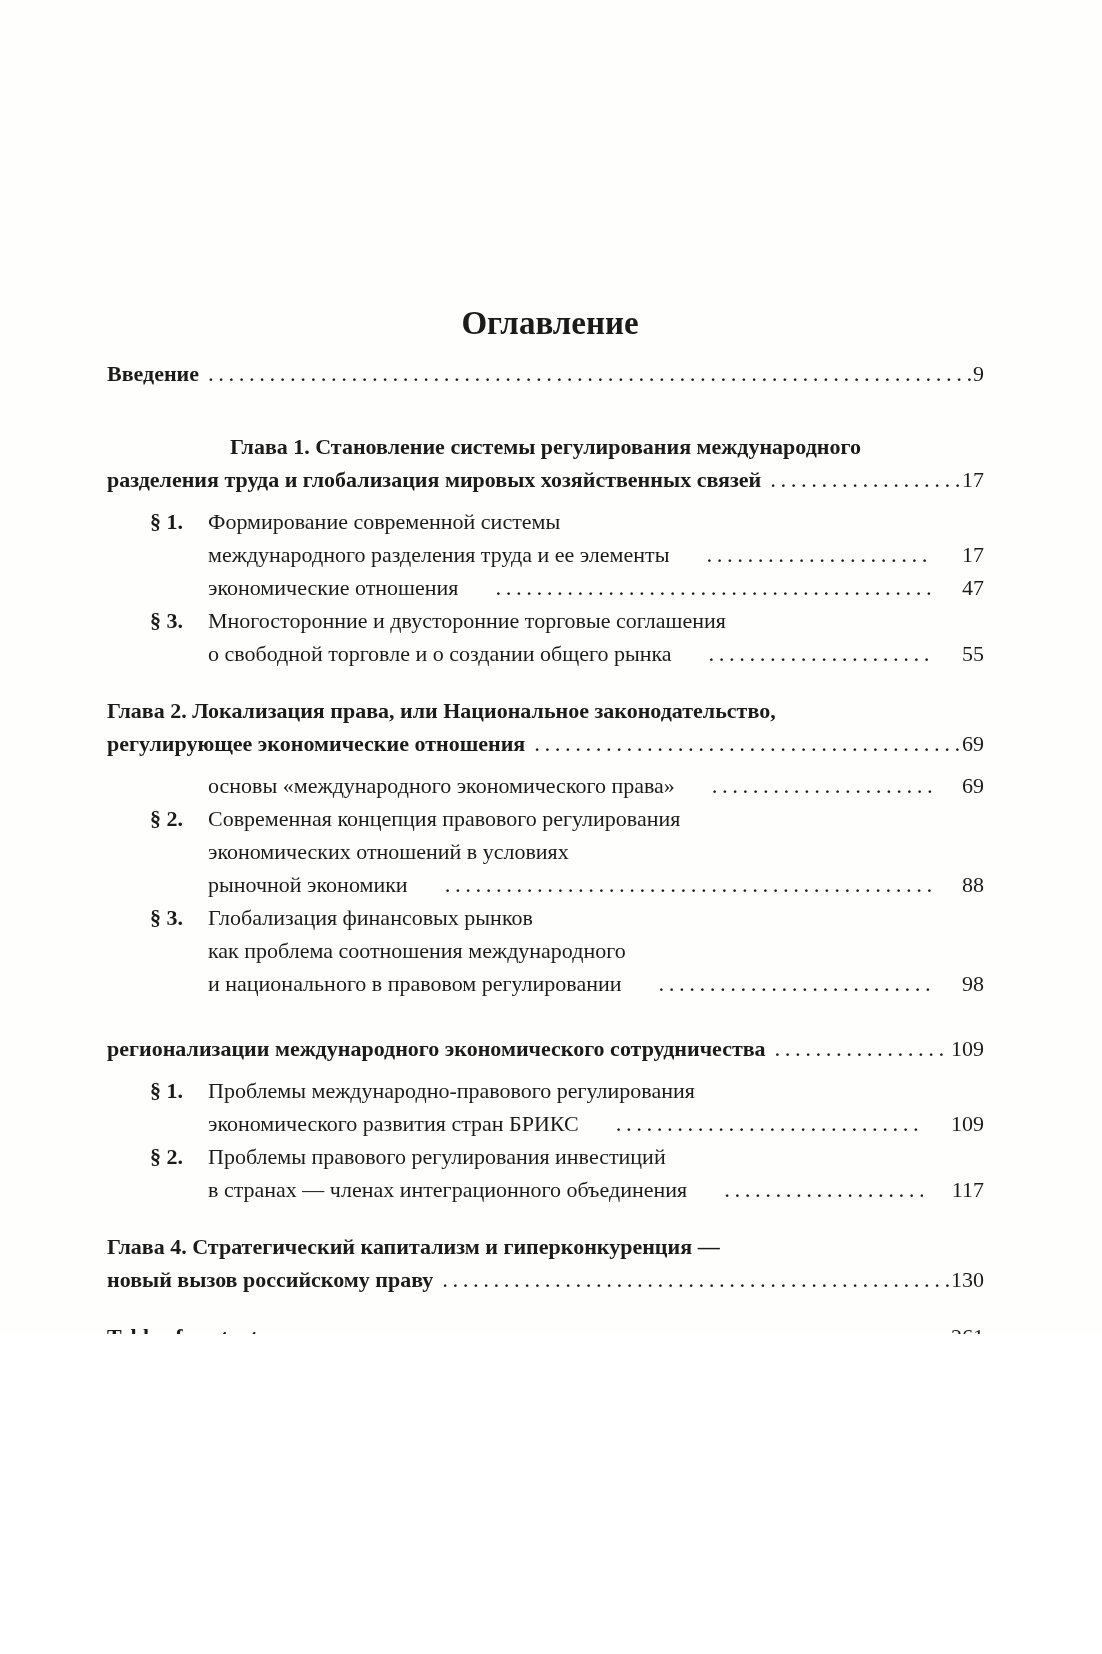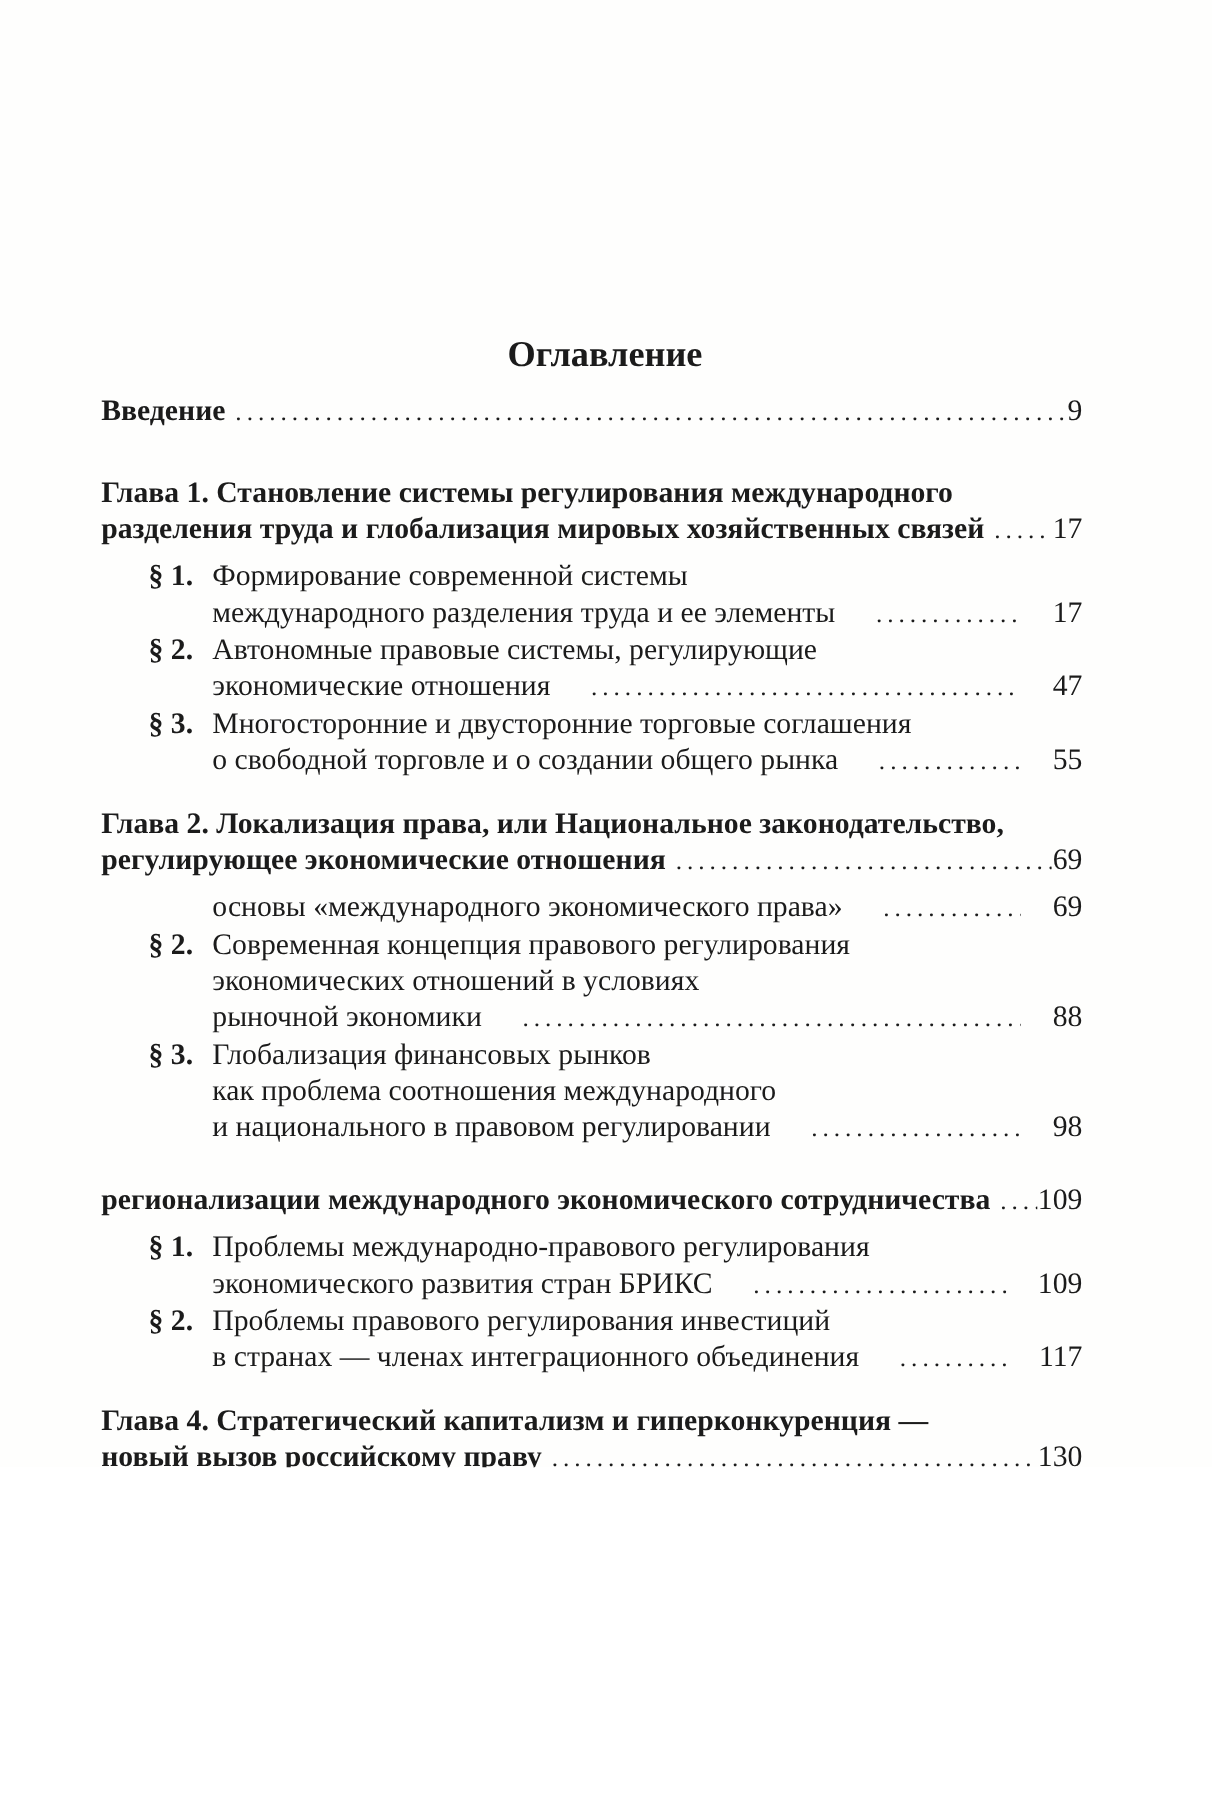--- a/index.html
+++ b/index.html
@@ -21,23 +21,24 @@
   }
   .title {
     font-size: 33px;
     line-height: 40px;
     font-weight: bold;
     text-align: center;
     text-indent: 24px;
     margin: 0 0 14px 0;
   }
   .line {
-    font-size: 27px;
+    font-size: 22px;
     line-height: 33px;
     white-space: nowrap;
+    margin-left: 15px;
   }
   .b { font-weight: bold; }
   .leader-line { display: flex; align-items: baseline; }
   .leader-line > .txt { flex: 0 0 auto; white-space: nowrap; }
   .dots {
     flex: 1 1 auto;
     overflow: hidden;
     white-space: nowrap;
     min-width: 14px;
     margin: 0 1px 0 9px;
@@ -45,21 +46,21 @@
     font-weight: normal;
     font-size: 23px;
   }
   .dots::after {
     content: "........................................................................................................................";
   }
   .pg { flex: 0 0 auto; font-weight: normal; }
   .para .l1 { padding-left: 43px; }
   .para .cont { padding-left: 101px; gap: 28px; }
   .prefix { display: inline-block; min-width: 58px; font-weight: bold; }
-  .g40 { margin-top: 40px; }
+  .g40 { margin-top: 40px; text-align: center; }
   .g32 { margin-top: 32px; }
   .g24 { margin-top: 24px; }
   .g9  { margin-top: 9px; }
 </style>
 </head>
 <body>
 
 <div class="page">
   <div class="content">
 
@@ -85,21 +86,20 @@
     <div class="entry para g9">
       <div class="line l1"><span class="prefix">§ 1.</span><span>Формирование современной системы</span></div>
       <div class="line cont leader-line">
         <span class="txt">международного разделения труда и ее элементы</span>
         <span class="dots"></span>
         <span class="pg">17</span>
       </div>
     </div>
 
     <div class="entry para">
-      <div class="line l1"><span class="prefix">§ 2.</span><span>Автономные правовые системы, регулирующие</span></div>
       <div class="line cont leader-line">
         <span class="txt">экономические отношения</span>
         <span class="dots"></span>
         <span class="pg">47</span>
       </div>
     </div>
 
     <div class="entry para">
       <div class="line l1"><span class="prefix">§ 3.</span><span>Многосторонние и двусторонние торговые соглашения</span></div>
       <div class="line cont leader-line">

